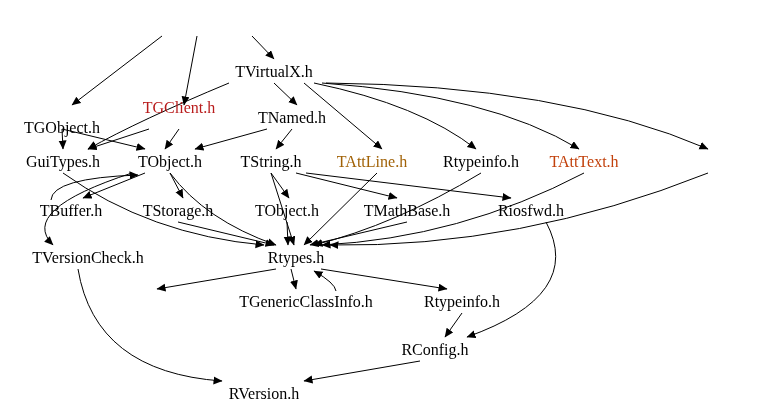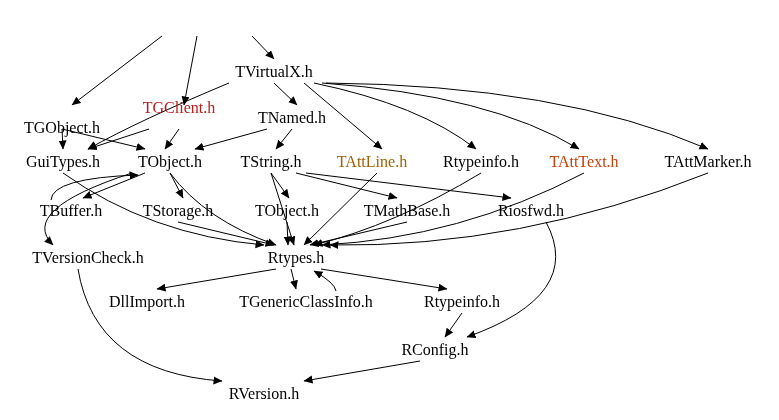--- a/index.html
+++ b/index.html
@@ -85,26 +85,24 @@
     <div class="node" style="left: 274px; top: 72px; color: rgb(0, 0, 0);">TVirtualX.h</div>
     <div class="node" style="left: 62px; top: 128px; color: rgb(0, 0, 0);">TGObject.h</div>
     <div class="node" style="left: 179px; top: 108px; color: #b91c1c; text-align: center;">TGClient.h</div>
     <div class="node" style="left: 292px; top: 118px; color: rgb(0, 0, 0);">TNamed.h</div>
     <div class="node" style="left: 63px; top: 162px; color: rgb(0, 0, 0);">GuiTypes.h</div>
     <div class="node" style="left: 170px; top: 162px; color: rgb(0, 0, 0);">TObject.h</div>
     <div class="node" style="left: 271px; top: 162px; color: rgb(0, 0, 0);">TString.h</div>
     <div class="node" style="left: 372px; top: 162px; color: #a16207;">TAttLine.h</div>
     <div class="node" style="left: 481px; top: 162px; color: rgb(0, 0, 0);">Rtypeinfo.h</div>
     <div class="node" style="left: 584px; top: 162px; color: #c2410c;">TAttText.h</div>
-    <div class="node" style="left: 708px; top: 162px; color: rgb(0, 0, 0);">TAttMarker.h</div>
     <div class="node" style="left: 71px; top: 211px; color: rgb(0, 0, 0); text-align: right;">TBuffer.h</div>
     <div class="node" style="left: 178px; top: 211px; color: rgb(0, 0, 0);">TStorage.h</div>
     <div class="node" style="left: 287px; top: 211px; color: rgb(0, 0, 0);">TObject.h</div>
     <div class="node" style="left: 407px; top: 211px; color: rgb(0, 0, 0);">TMathBase.h</div>
     <div class="node" style="left: 531px; top: 211px; color: rgb(0, 0, 0);">Riosfwd.h</div>
     <div class="node" style="left: 88px; top: 258px; color: rgb(0, 0, 0);">TVersionCheck.h</div>
     <div class="node" style="left: 296px; top: 258px; color: rgb(0, 0, 0);">Rtypes.h</div>
-    <div class="node" style="left: 147px; top: 302px; color: rgb(0, 0, 0);">DllImport.h</div>
     <div class="node" style="left: 306px; top: 302px; color: rgb(0, 0, 0);">TGenericClassInfo.h</div>
     <div class="node" style="left: 462px; top: 302px; color: rgb(0, 0, 0);">Rtypeinfo.h</div>
     <div class="node" style="left: 435px; top: 350px; color: rgb(0, 0, 0);">RConfig.h</div>
     <div class="node" style="left: 264px; top: 394px; color: rgb(0, 0, 0);">RVersion.h</div>
   </div>
 
 </body></html>

